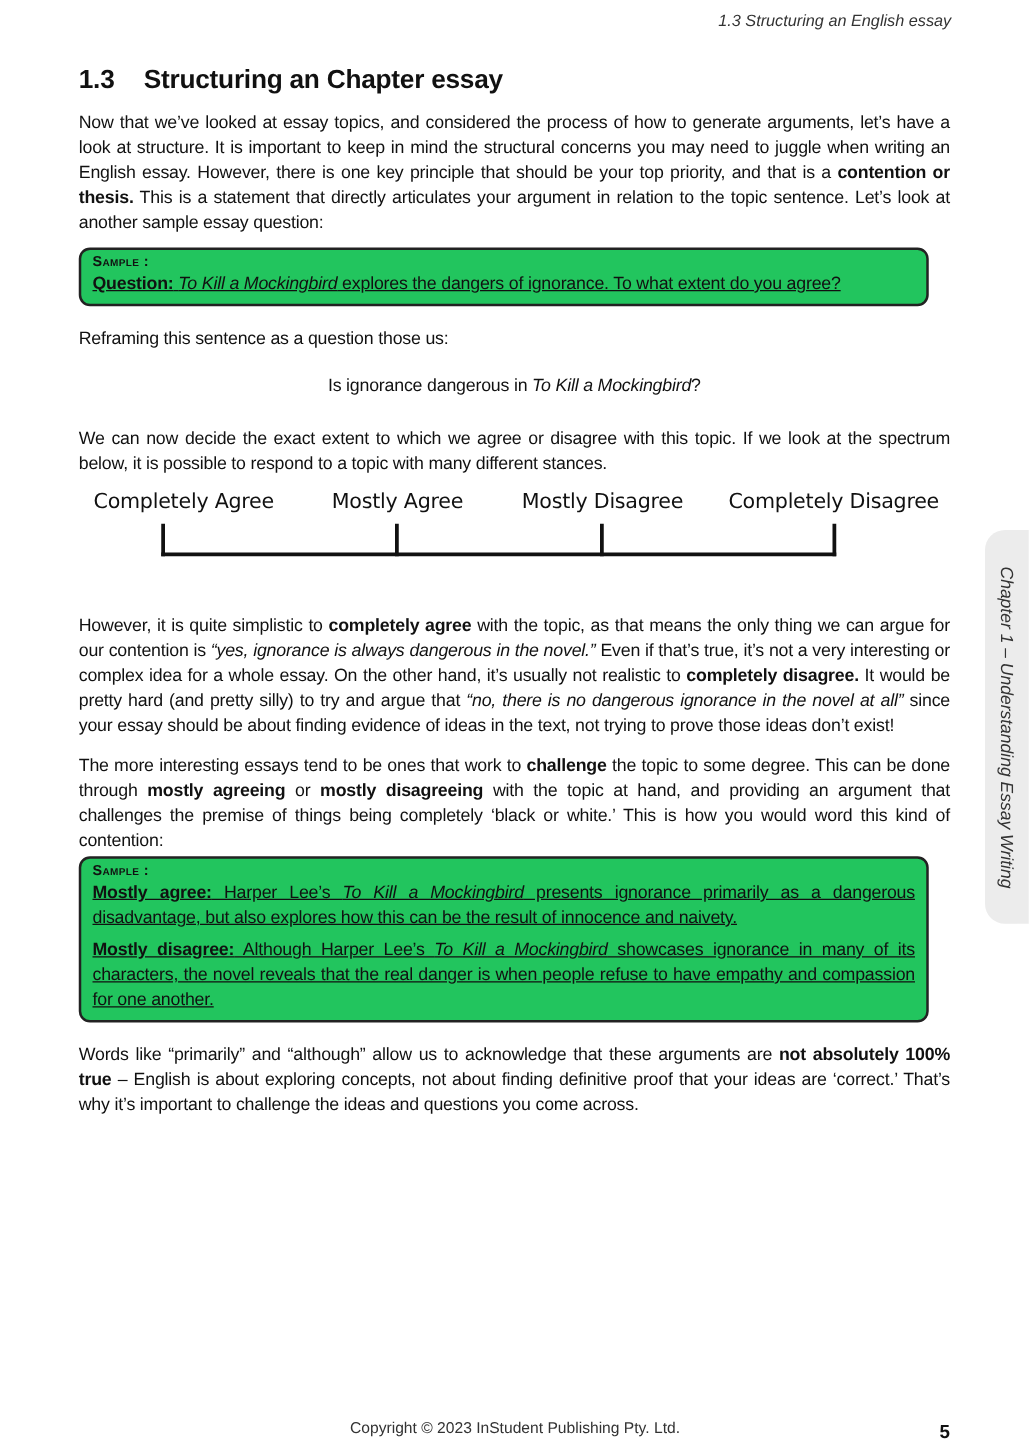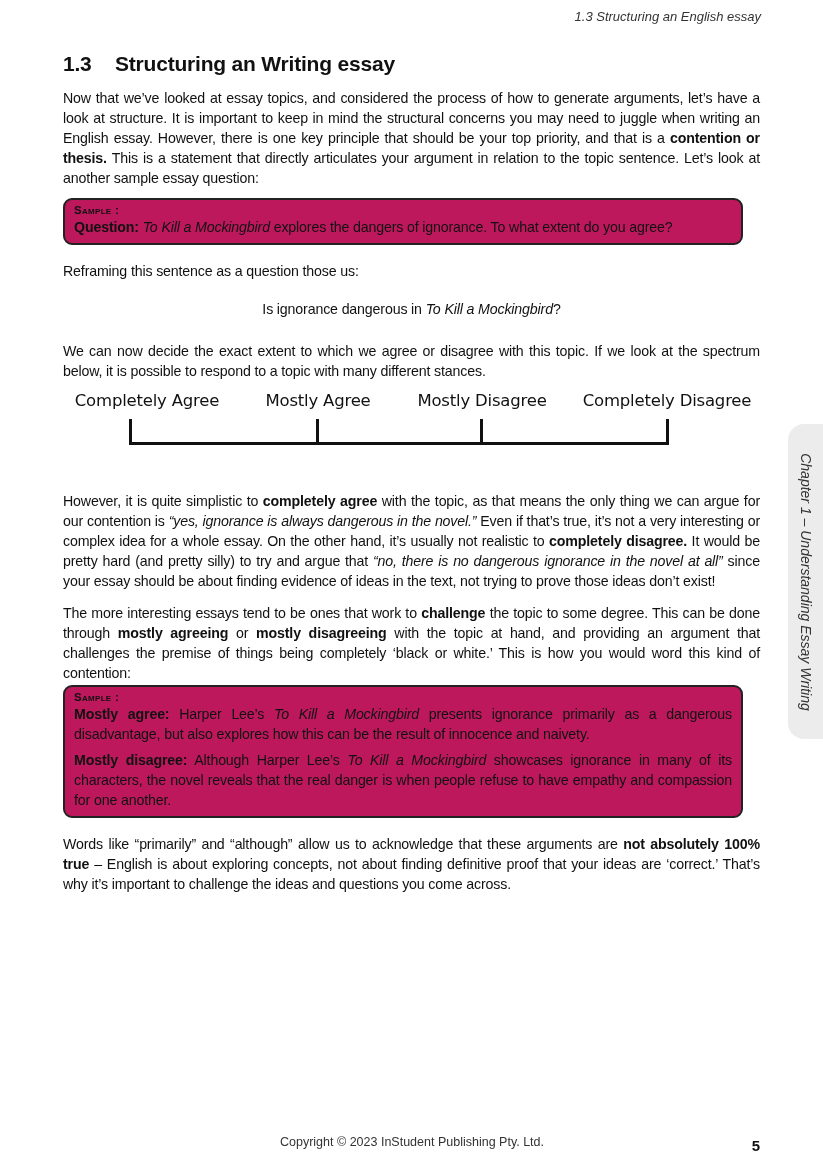--- a/index.html
+++ b/index.html
@@ -3,42 +3,42 @@
 <meta charset="utf-8">
 <style>
   html, body { margin:0; padding:0; background:#ffffff; }
   body { width:823px; height:1164px; position:relative; overflow:hidden;
          font-family:"Liberation Sans", sans-serif; color:#111; }
   .running-head { position:absolute; right:62px; top:9px; font-size:13px; font-style:italic; color:#333; }
   .content { position:absolute; left:63px; top:52px; width:697px; }
   h1 { font-size:21px; font-weight:bold; margin:0 0 6px 0; letter-spacing:-0.2px; }
   h1 .num { display:inline-block; width:52px; }
   p { font-size:14.2px; line-height:20px; margin:12px 0 10px 0; text-align:justify; letter-spacing:-0.15px; }
-  .samplebox { border:2px solid #222; border-radius:9px; background:#be185d; padding:4px 9px 6px 9px; margin:0 17px 10px 0; }
-  .samplebox p { margin:0 0 6px 0; }
+  .samplebox { border:2px solid #222; border-radius:9px; background:#22c55e; padding:4px 9px 6px 9px; margin:0 17px 10px 0; }
+  .samplebox p { margin:0 0 6px 0;text-decoration:underline; }
   .samplebox p:last-child { margin-bottom:0; }
   .sample-label { font-size:11.5px; font-weight:bold; font-variant:small-caps; letter-spacing:0.3px; margin:0 0 1px 0; }
   .centered { text-align:center; margin:18px 0 22px 0; }
   .spectrum { position:relative; height:78px; margin:4px 0 22px 0; }
   .spectrum .lbl { position:absolute; top:0; font-size:16.5px; font-family:"DejaVu Sans", sans-serif; transform:translateX(-50%); white-space:nowrap; letter-spacing:-0.2px; }
   .spectrum .tick { position:absolute; top:28px; width:3px; height:26px; background:#111; }
   .spectrum .base { position:absolute; top:51px; height:3px; background:#111; }
   .side-tab { position:absolute; right:0; top:424px; width:35px; height:315px; background:#ececec; border-radius:16px 0 0 16px; }
   .side-tab span { position:absolute; left:50%; top:50%; transform:translate(-50%,-50%) rotate(90deg); white-space:nowrap; font-size:14px; font-style:italic; color:#333; }
   .footer { position:absolute; top:1135px; left:280px; font-size:12.5px; color:#333; }
   .page-num { position:absolute; top:1137px; right:63px; font-size:15px; font-weight:bold; }
 </style>
 </head>
 <body>
 
 <div class="running-head">1.3 Structuring an English essay</div>
 
 <div class="content">
   <h1>
-    <span class="num">1.3</span><span>Structuring an Writing essay</span>
+    <span class="num">1.3</span><span>Structuring an Chapter essay</span>
   </h1>
 
   <p><span>Now that we’ve looked at essay topics, and considered the process of how to generate arguments, let’s have a look at structure.  It is important to keep in mind the structural concerns you may need to juggle when writing an English essay. However, there is one key principle that should be your top priority, and that is a </span><b>contention or thesis.</b><span> This is a statement that directly articulates your argument in relation to the topic sentence. Let’s look at another sample essay question:</span></p>
 
   <div class="samplebox">
     <div class="sample-label">Sample :</div>
     <p><b>Question:</b> <i>To Kill a Mockingbird</i><span> explores the dangers of ignorance.  To what extent do you agree?</span></p>
   </div>
 
   <p style="margin-top:16px;">Reframing this sentence as a question those us:</p>

